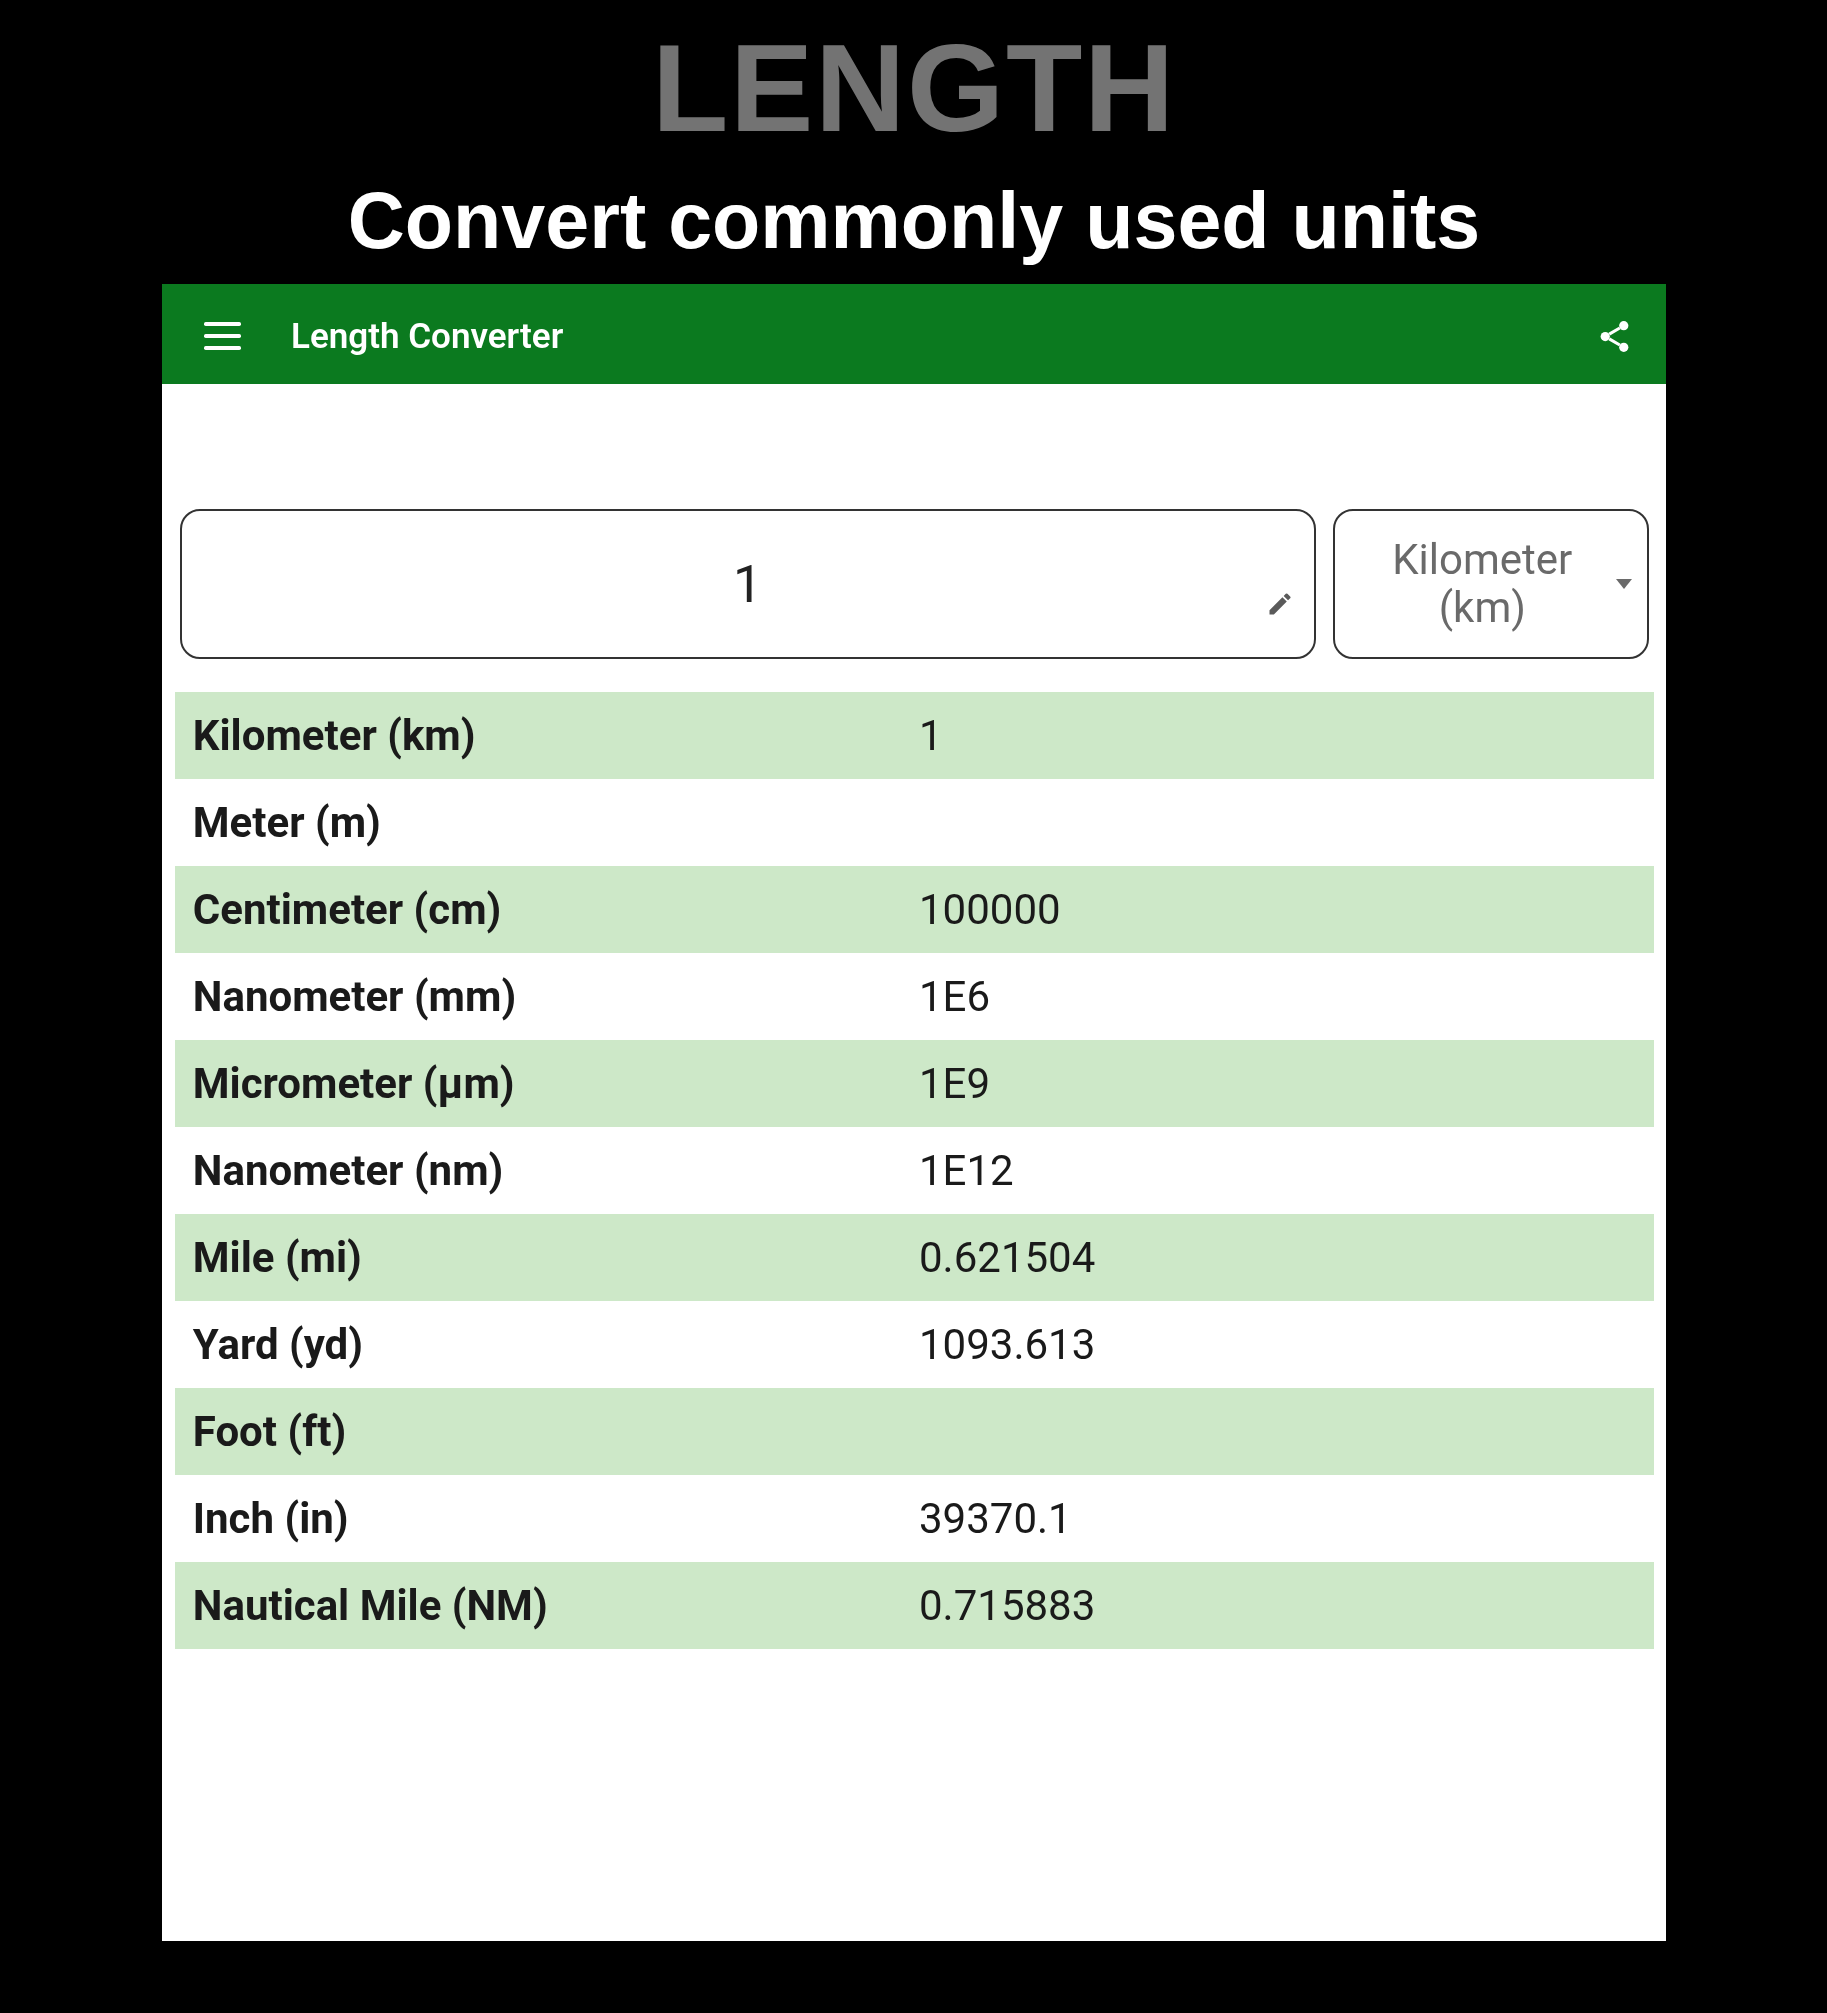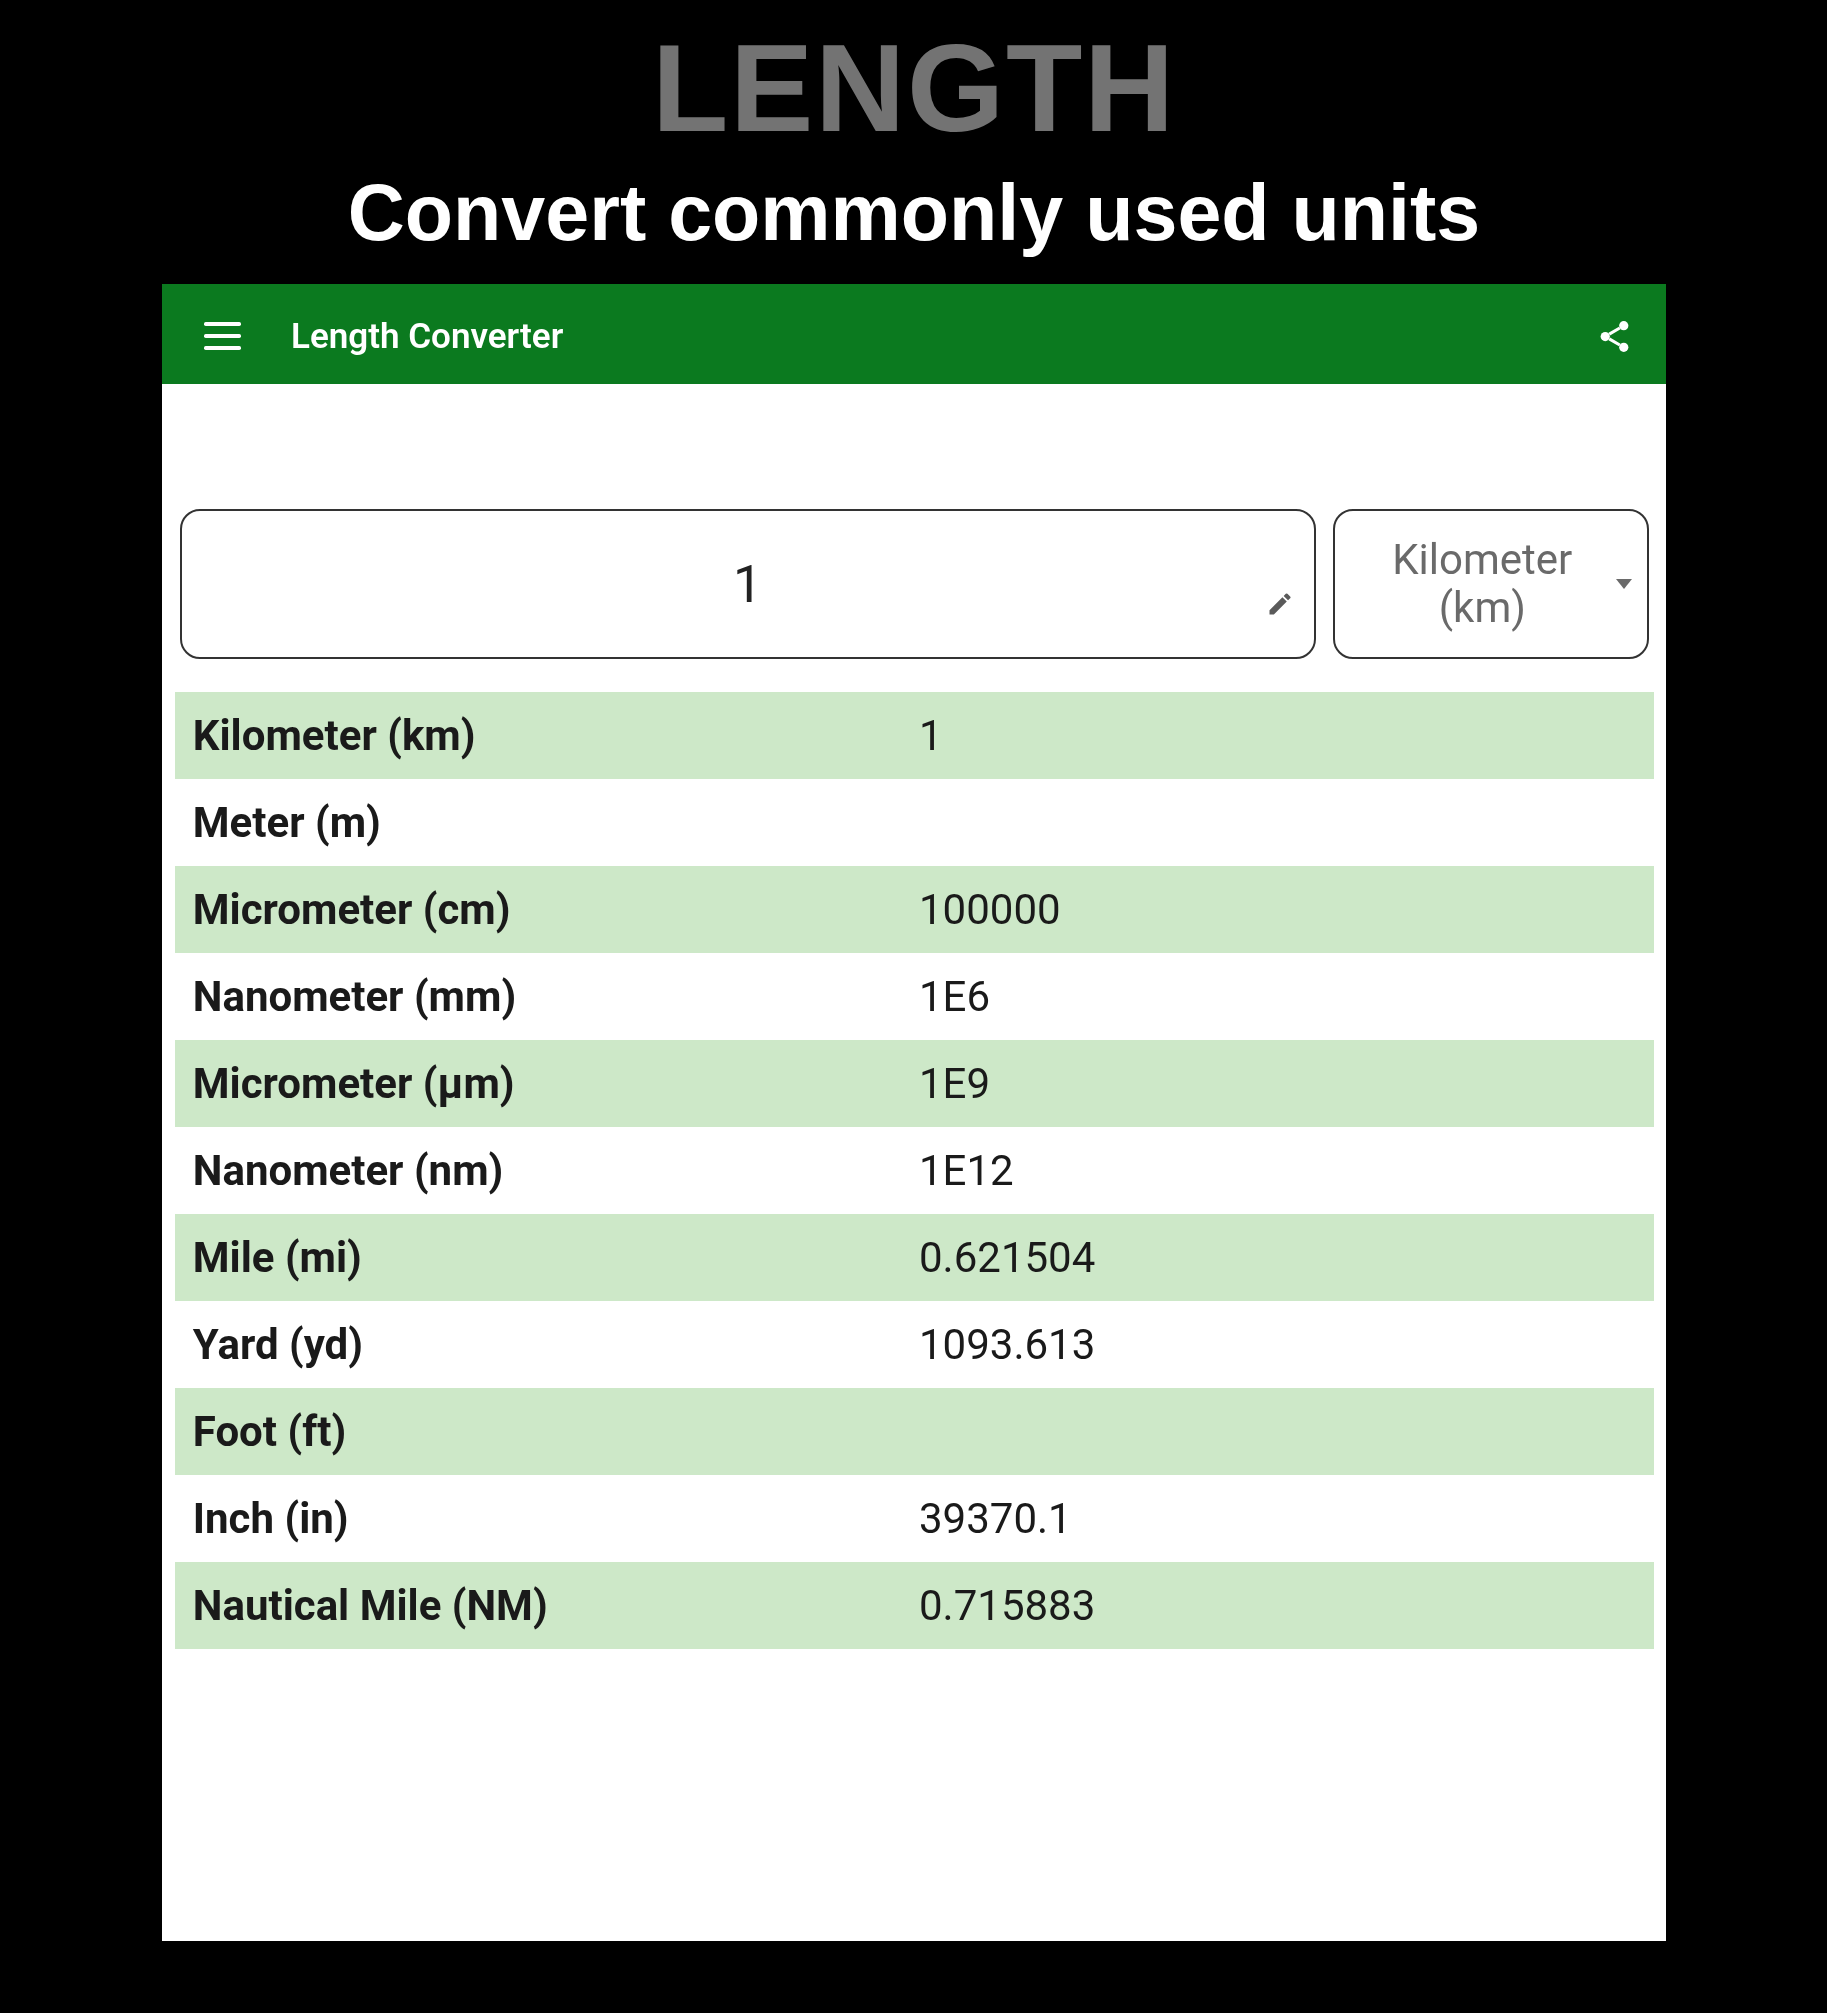--- a/index.html
+++ b/index.html
@@ -22,21 +22,21 @@
     letter-spacing: 1.7px;
     padding-top: 25px;
     line-height: 1.0;
     font-family: "Century Gothic", "Futura", "Avant Garde", sans-serif;
   }
   .hero-subtitle {
     text-align: center;
     font-size: 79px;
     font-weight: 600;
     color: #ffffff;
-    margin-top: 17px;
+    margin-top: 25px;
     font-family: "Century Gothic", "Futura", "Avant Garde", sans-serif;
   }
   .device-frame {
     position: absolute;
     left: 162px;
     top: 284px;
     width: 1504px;
     height: 1657px;
     background: #ffffff;
     display: flex;
@@ -203,21 +203,21 @@
 
       <div class="results" id="results">
           <div class="result-row alt">
             <div class="result-label">Kilometer (km)</div>
             <div class="result-value">1</div>
           </div>
           <div class="result-row">
             <div class="result-label">Meter (m)</div>
           </div>
           <div class="result-row alt">
-            <div class="result-label">Micrometer (cm)</div>
+            <div class="result-label">Centimeter (cm)</div>
             <div class="result-value">100000</div>
           </div>
           <div class="result-row">
             <div class="result-label">Nanometer (mm)</div>
             <div class="result-value">1E6</div>
           </div>
           <div class="result-row alt">
             <div class="result-label">Micrometer (µm)</div>
             <div class="result-value">1E9</div>
           </div>

